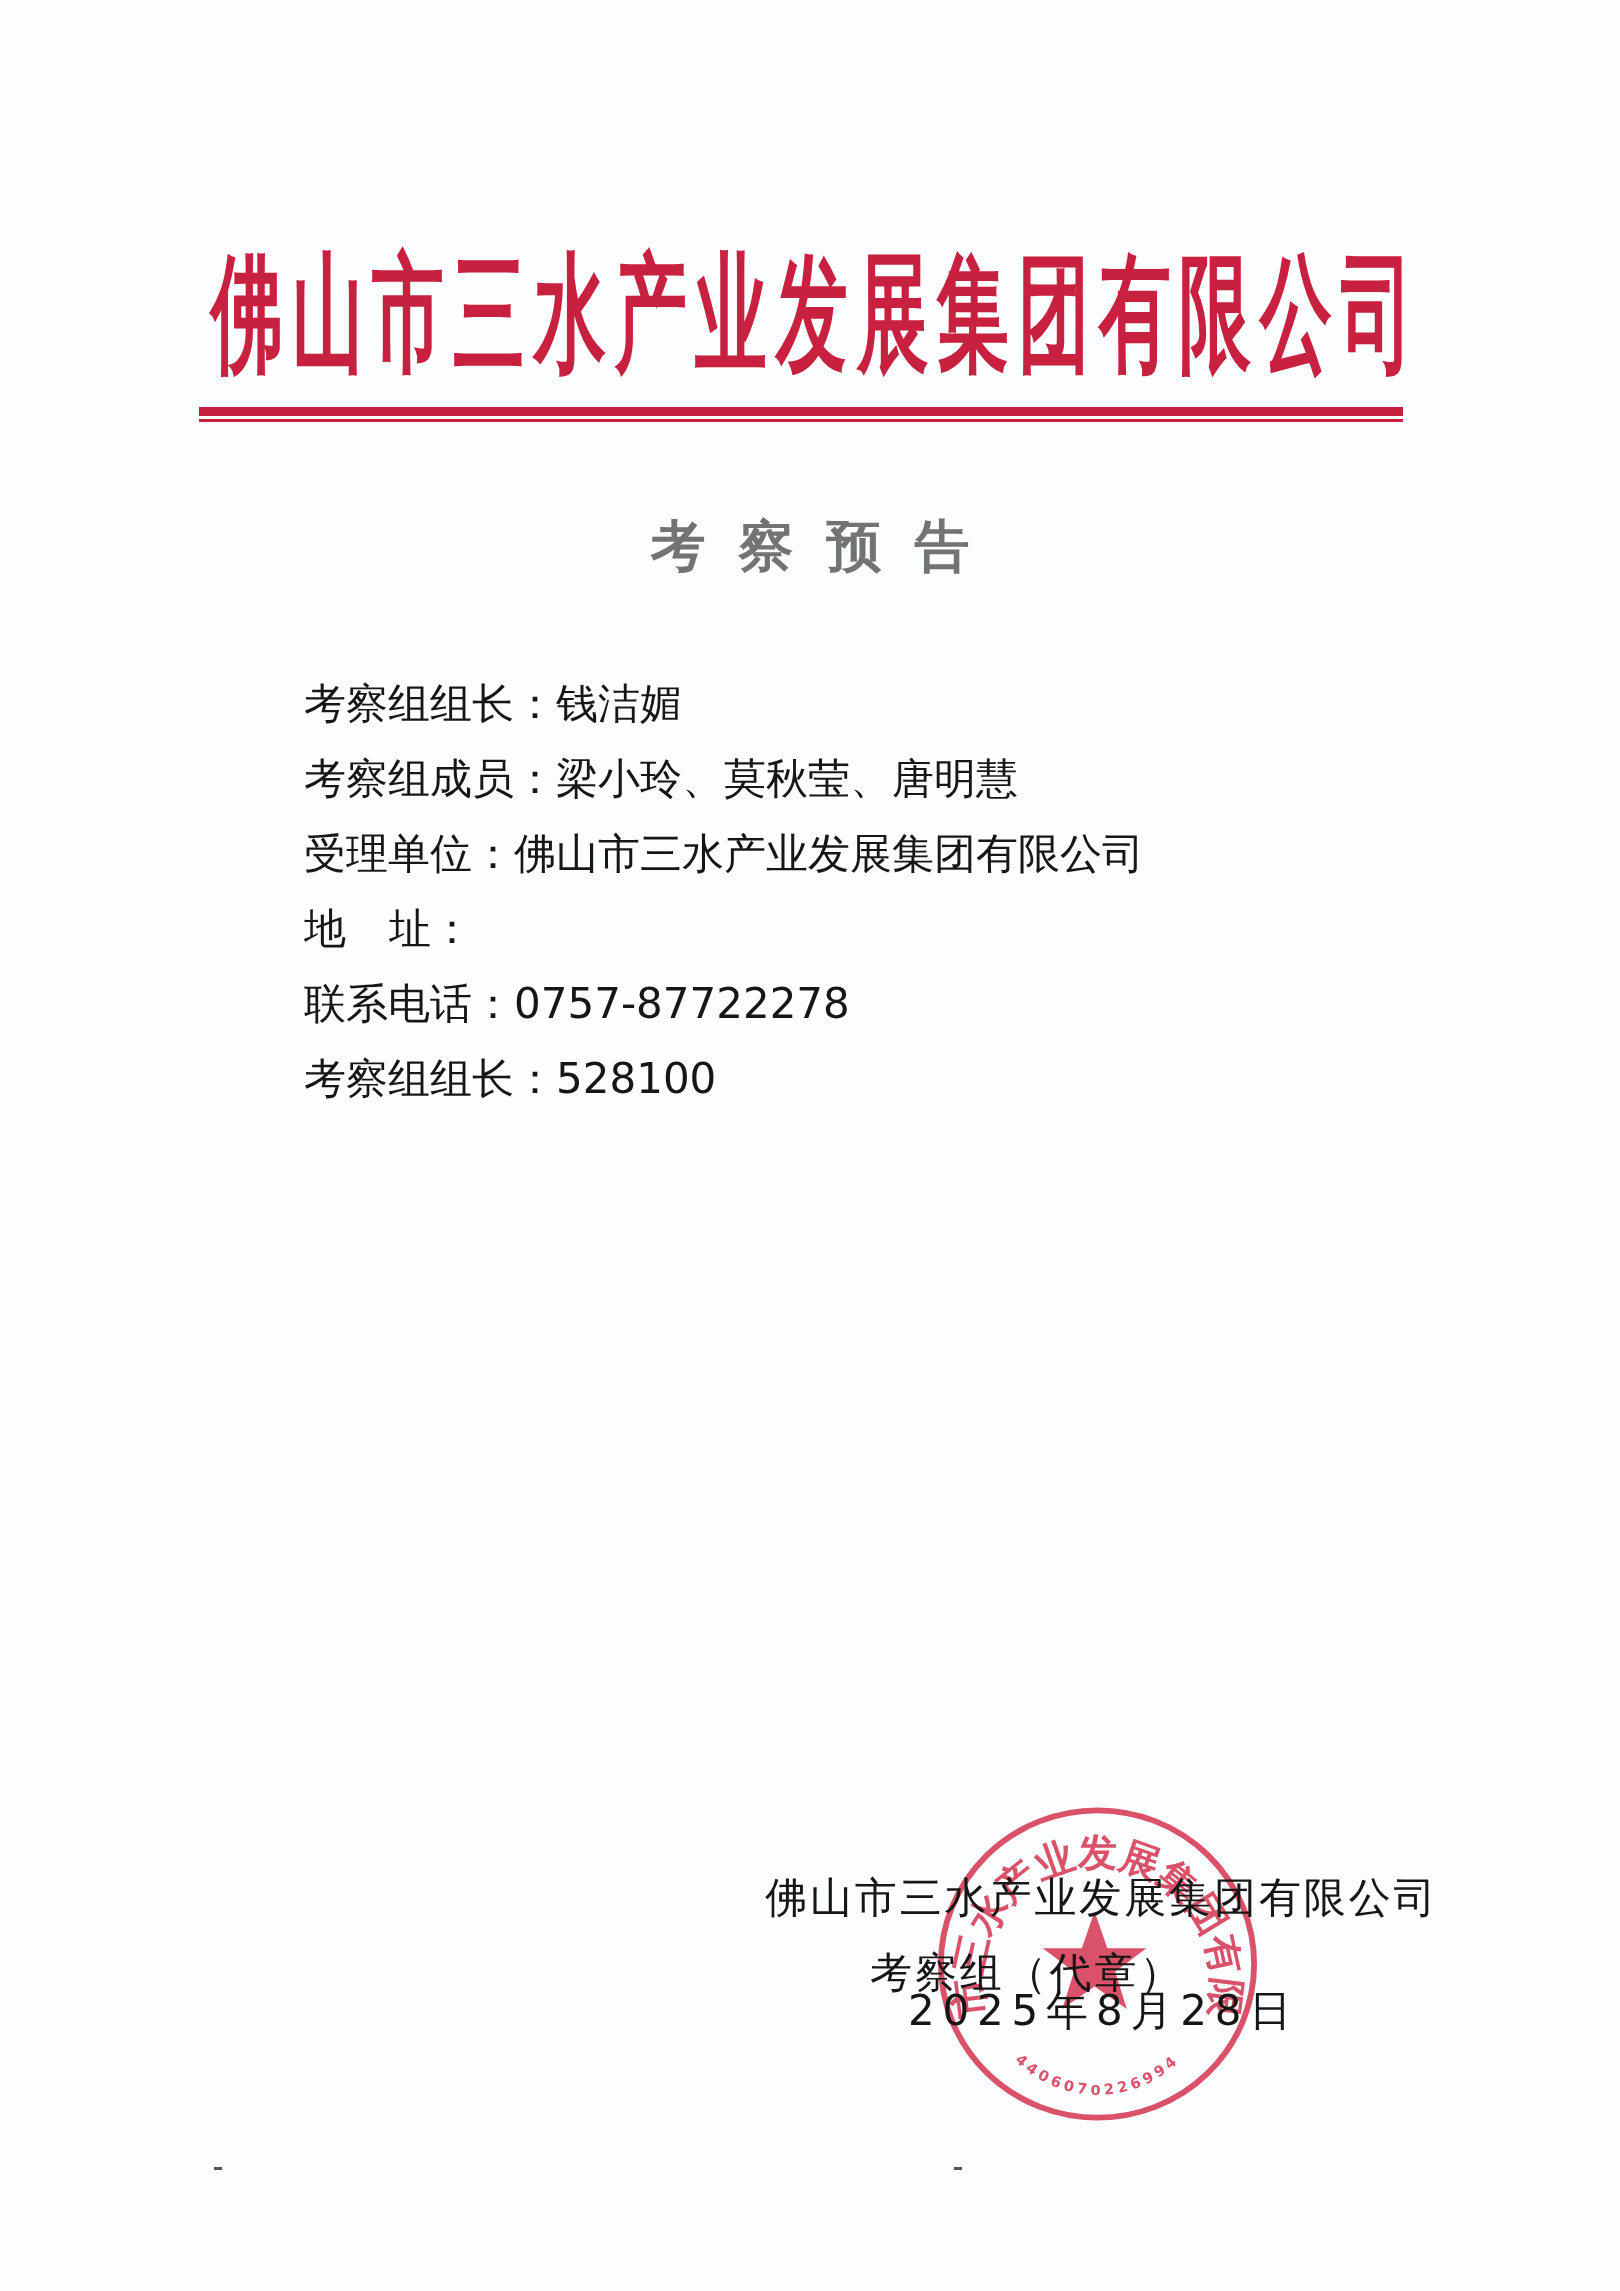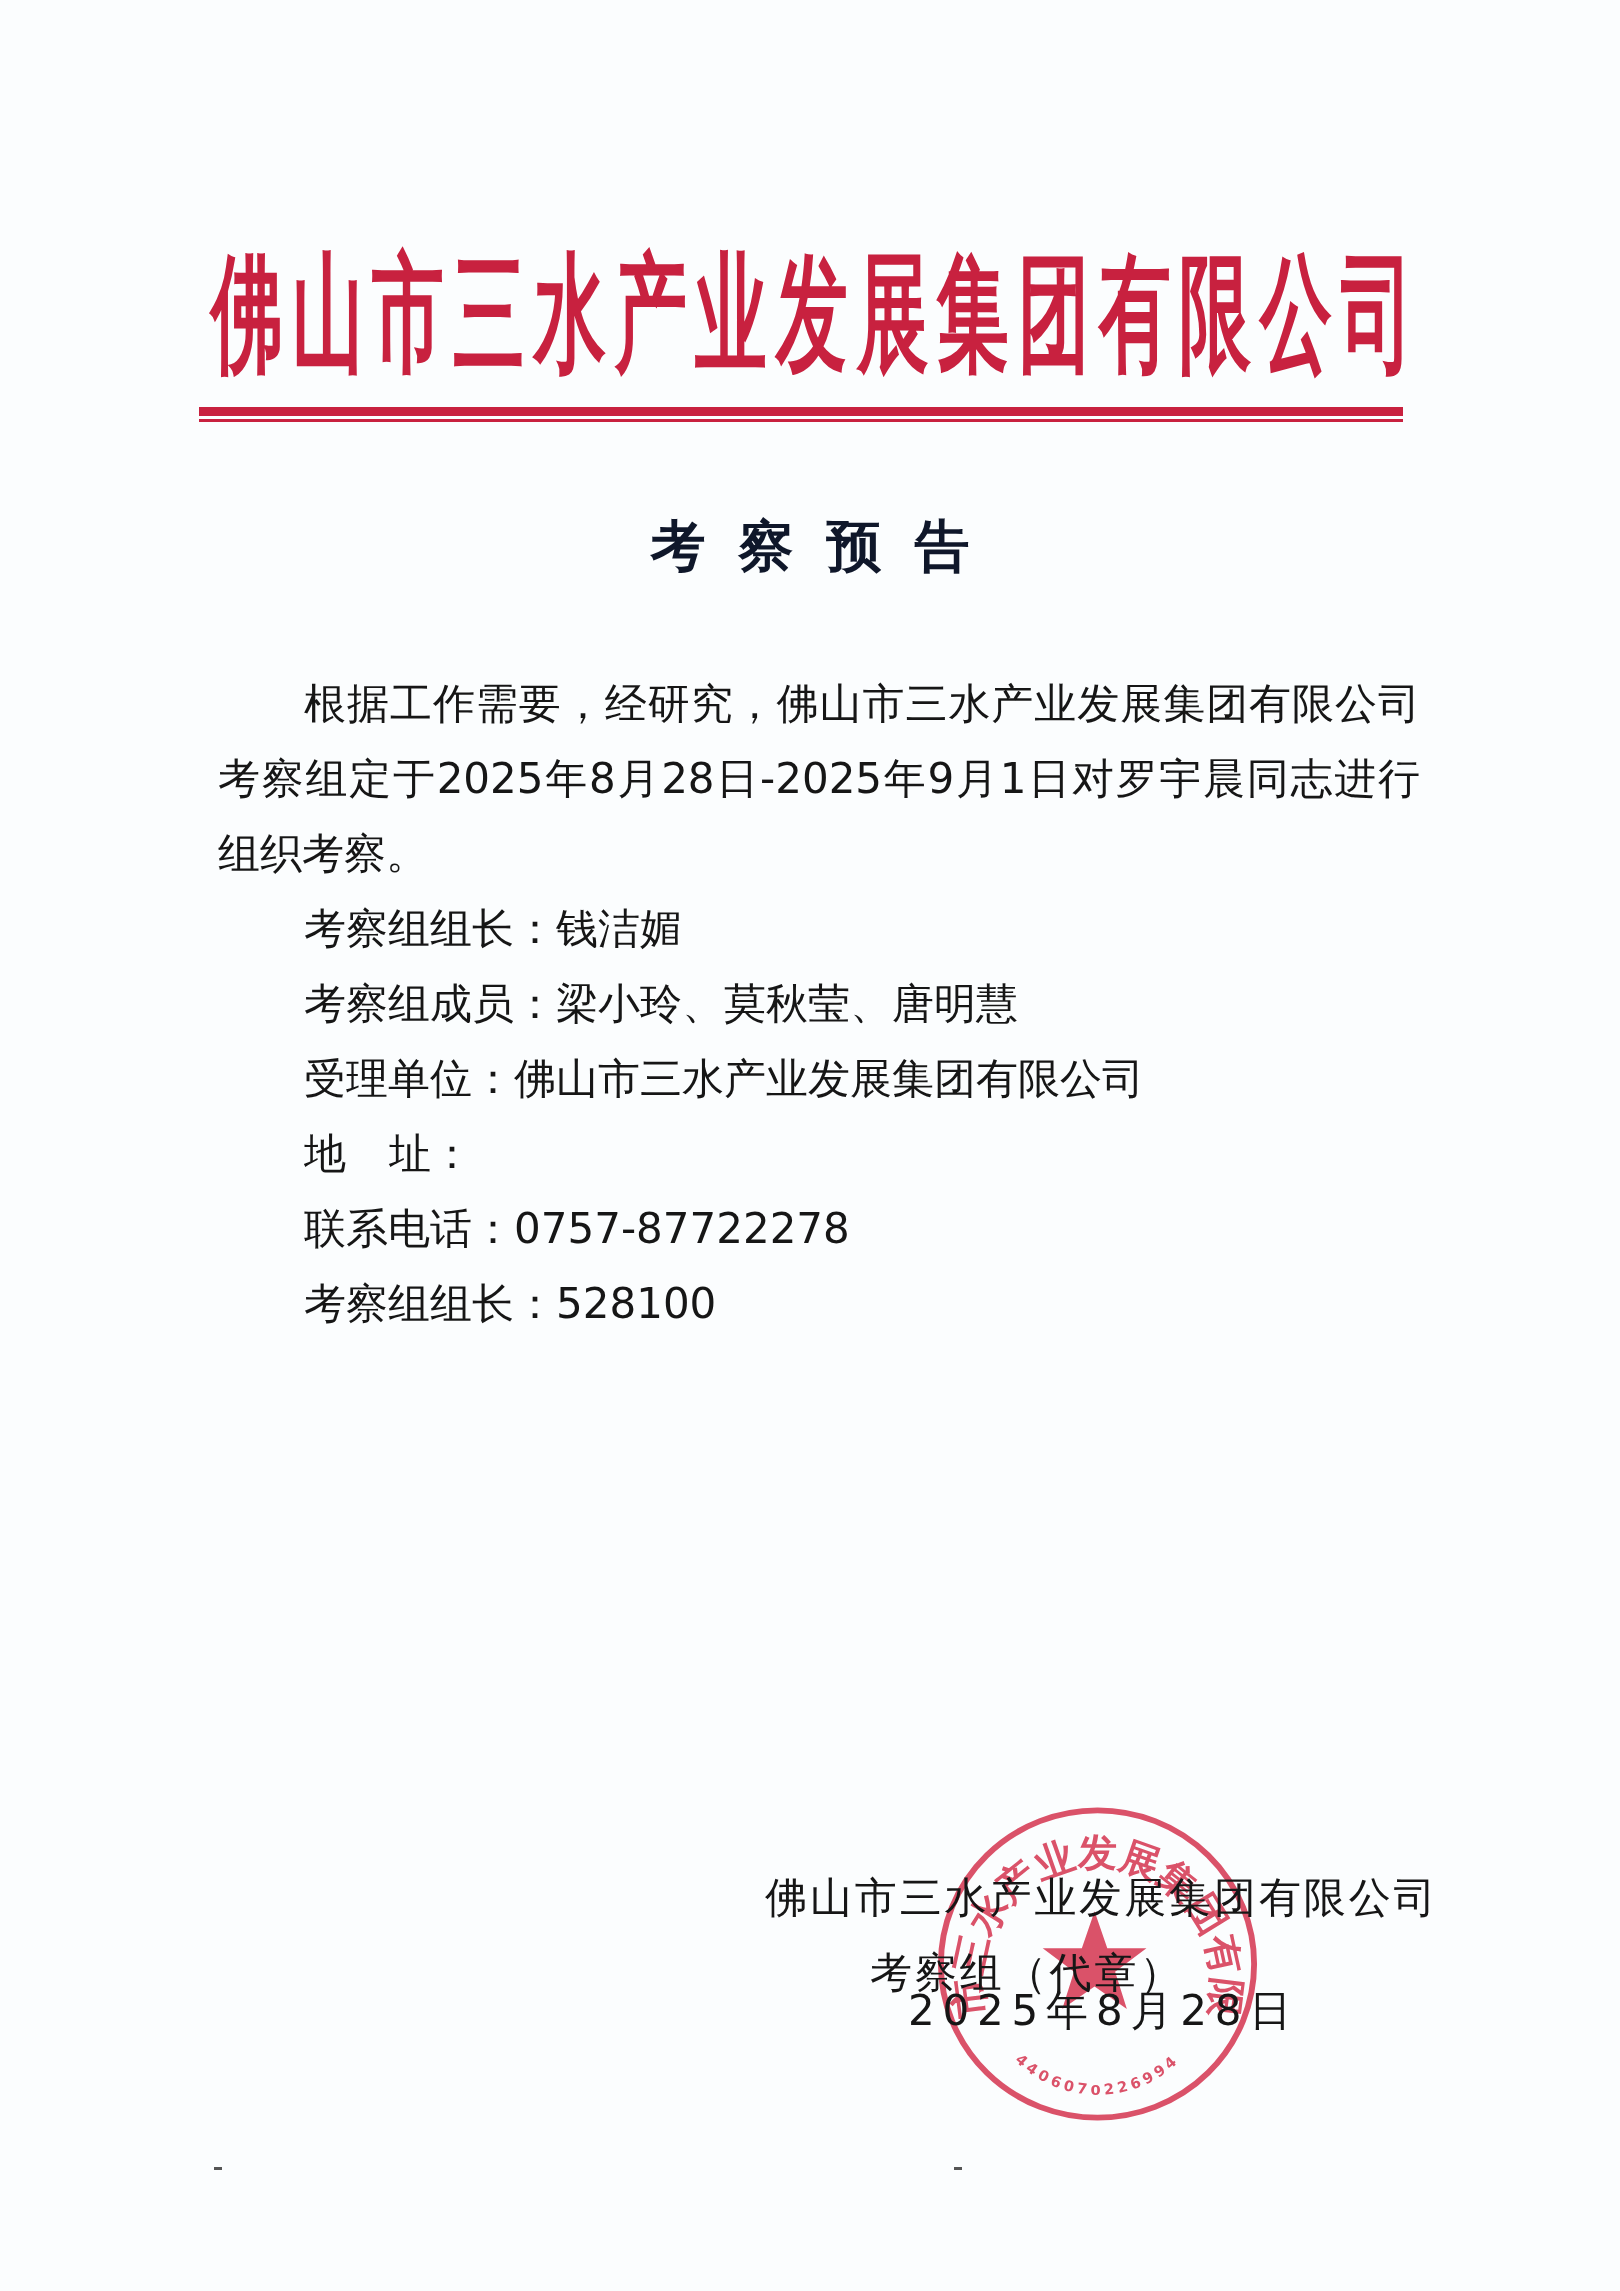--- a/index.html
+++ b/index.html
@@ -21,21 +21,21 @@
   .header span.ch {
     display: inline-block; transform: scaleY(1.65) scaleX(0.92);
     transform-origin: center center;
   }
   .rule-thick { left: 199px; top: 407px; width: 1204px; height: 8.8px; background: #c8213f; }
   .rule-thin  { left: 199px; top: 419px; width: 1204px; height: 2.9px; background: #c8213f; }
   .title {
     left: 0; top: 510px; width: 1620px; text-align: center;
     font-size: 55px; font-weight: bold; letter-spacing: 33px;
     font-family: "DejaVu Serif", "Liberation Serif", serif;
-    color: #0f172a; padding-left: 33px; box-sizing: border-box;
+    color: #737373; padding-left: 33px; box-sizing: border-box;
   }
   .body {
     left: 218px; top: 666px; width: 1202px;
     font-family: "DejaVu Sans", "Liberation Sans", sans-serif;
     font-size: 42px; line-height: 75px; color: #161616;
     text-align: justify; text-justify: inter-character;
   }
   .body p { margin: 0; text-indent: 86px; }
   .kv { margin: 0; padding-left: 86px; white-space: nowrap; }
   .kv .lbl { display: inline-block; }
@@ -70,21 +70,20 @@
   <span class="ch">限</span>
   <span class="ch">公</span>
   <span class="ch">司</span>
 </div>
 <div class="abs rule-thick"></div>
 <div class="abs rule-thin"></div>
 
 <div class="abs title">考察预告</div>
 
 <div class="abs body">
-  <p>根据工作需要，经研究，佛山市三水产业发展集团有限公司考察组定于2025年8月28日-2025年9月1日对罗宇晨同志进行组织考察。</p>
 
   <div class="kv">
     <span class="lbl">考察组组长：</span><span>钱洁媚</span>
   </div>
   <div class="kv">
     <span class="lbl">考察组成员：</span><span>梁小玲、莫秋莹、唐明慧</span>
   </div>
   <div class="kv">
     <span class="lbl">受理单位：</span><span>佛山市三水产业发展集团有限公司</span>
   </div>

